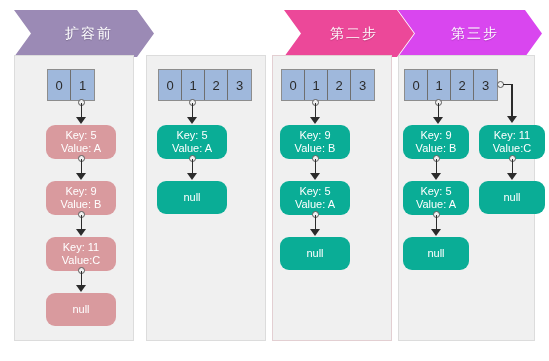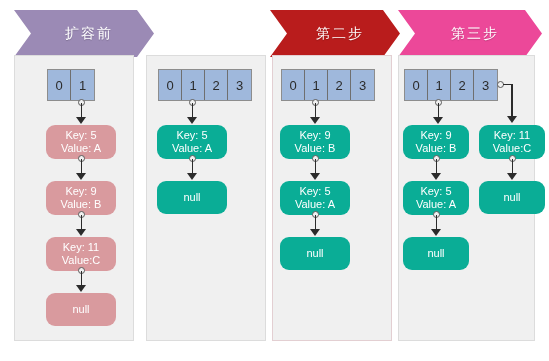--- a/index.html
+++ b/index.html
@@ -131,21 +131,21 @@
     <div class="ln">Value: A</div>
   </div>
   <div class="dot" style="left:189px;top:155px;"></div>
   <div class="stem" style="left:191.6px;top:159px;height:16px;"></div>
   <div class="arrow" style="left:187.4px;top:173px;"></div>
 
   <div class="node teal" style="left:157px;top:181px;width:70px;height:33px;">
     <div class="ln">null</div>
   </div>
 
-  <div class="banner" style="left:270px;top:10px;width:130px;background:#b91c1c;">
+  <div class="banner" style="left:284px;top:10px;width:130px;background:#ec4899;">
     <span>第二步</span>
   </div>
   <div class="panel p3" style="left:272px;width:120px;"></div>
 
   <div class="array" style="left:281px;top:69px;">
     <div class="cell">0</div>
     <div class="cell">1</div>
     <div class="cell">2</div>
     <div class="cell">3</div>
   </div>
@@ -166,21 +166,21 @@
     <div class="ln">Value: A</div>
   </div>
   <div class="dot" style="left:312px;top:211px;"></div>
   <div class="stem" style="left:314.6px;top:215px;height:16px;"></div>
   <div class="arrow" style="left:310.4px;top:229px;"></div>
 
   <div class="node teal" style="left:280px;top:237px;width:70px;height:33px;">
     <div class="ln">null</div>
   </div>
 
-  <div class="banner" style="left:398px;top:10px;width:144px;background:#ec4899;">
+  <div class="banner" style="left:398px;top:10px;width:144px;background:#d946ef;">
     <span>第三步</span>
   </div>
   <div class="panel" style="left:398px;width:137px;"></div>
 
   <div class="array" style="left:404px;top:69px;">
     <div class="cell">0</div>
     <div class="cell">1</div>
     <div class="cell">2</div>
     <div class="cell">3</div>
   </div>

